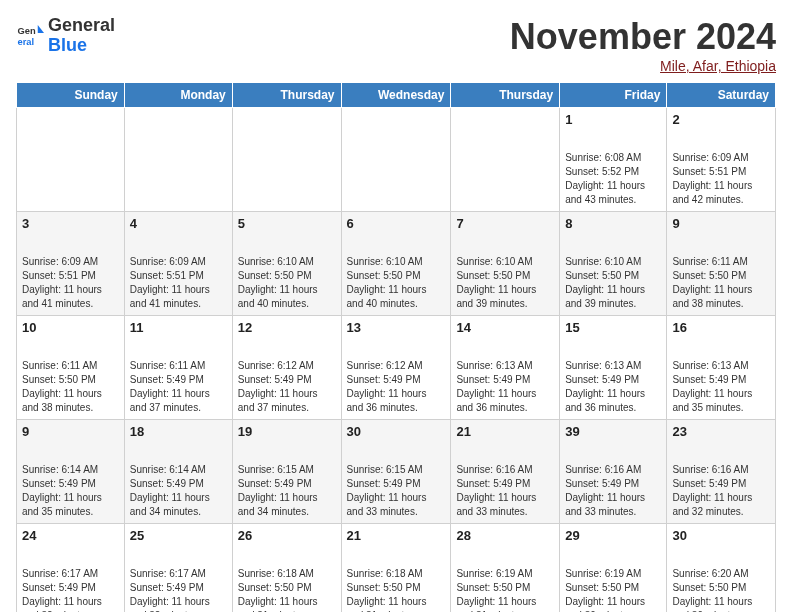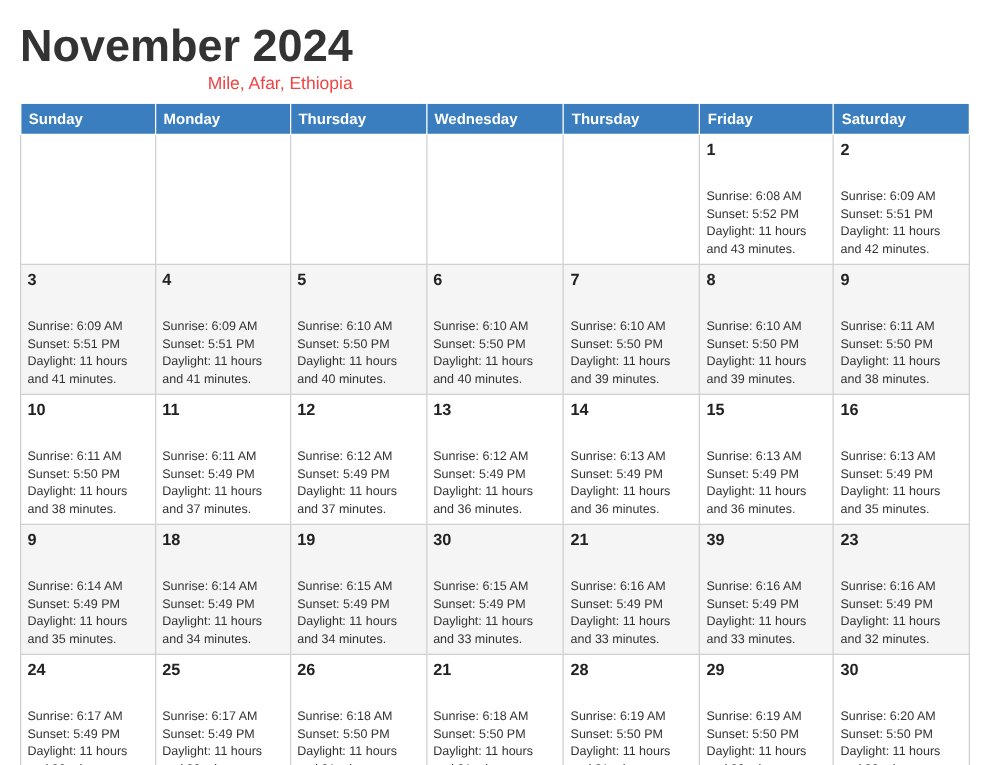--- a/index.html
+++ b/index.html
@@ -37,31 +37,32 @@
     .title-block {
       text-align: right;
     }
     .month-title {
       font-size: 36px;
       font-weight: 700;
       color: #333;
     }
     .location {
       font-size: 14px;
-      color: #ef4444;
+      color: #7f1d1d;
+      text-decoration: underline;
     }
     table {
       width: 100%;
       border-collapse: collapse;
       font-size: 10px;
     }
     thead tr th {
       background-color: #3a7ebf;
       color: #fff;
-      text-align: left;
+      text-align: right;
       padding: 5px 6px;
       font-size: 12px;
       font-weight: bold;
       border: 1px solid #fff;
     }
     tbody tr td {
       border: 1px solid #d0d0d0;
       vertical-align: top;
       padding: 4px 5px;
       width: 113px;
@@ -82,20 +83,32 @@
       line-height: 1.4;
       font-size: 10px;
       margin-top: 24px;
     }
     .empty { background: #fff !important; }
   </style>
 </head>
 <body>
 
 <div class="header">
+  <div class="logo">
+    <svg class="logo-icon" viewBox="0 0 36 36">
+      <rect x="0" y="0" width="36" height="36" rx="3" fill="white"></rect>
+      <text x="2" y="16" font-size="12" font-weight="bold" fill="#333">Gen</text>
+      <text x="2" y="30" font-size="12" font-weight="bold" fill="#1a73e8">eral</text>
+      <polygon points="28,4 36,14 28,14" fill="#1a73e8"></polygon>
+    </svg>
+    <div class="logo-text">
+      <div>General</div>
+      <div><span>Blue</span></div>
+    </div>
+  </div>
   <div class="title-block">
     <div class="month-title">November 2024</div>
     <div class="location">Mile, Afar, Ethiopia</div>
   </div>
 </div>
 
 <table>
   <thead>
     <tr>
     <th>Sunday</th>

